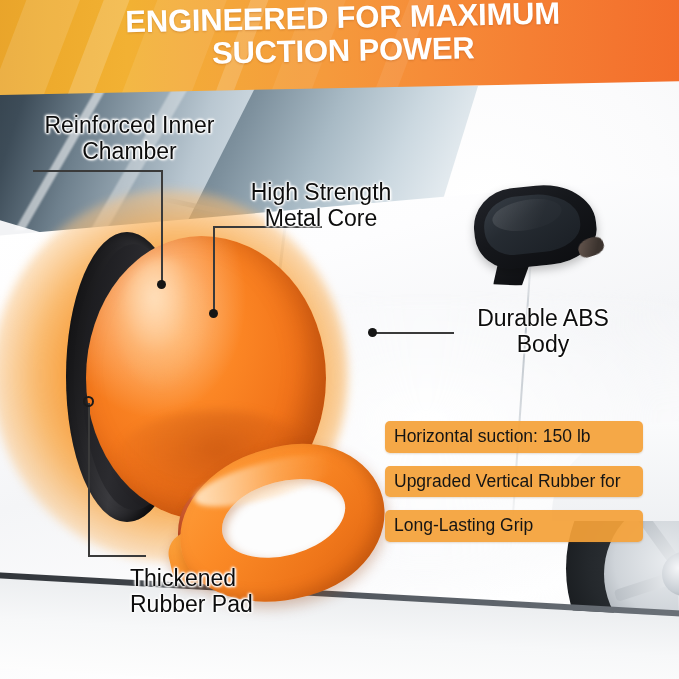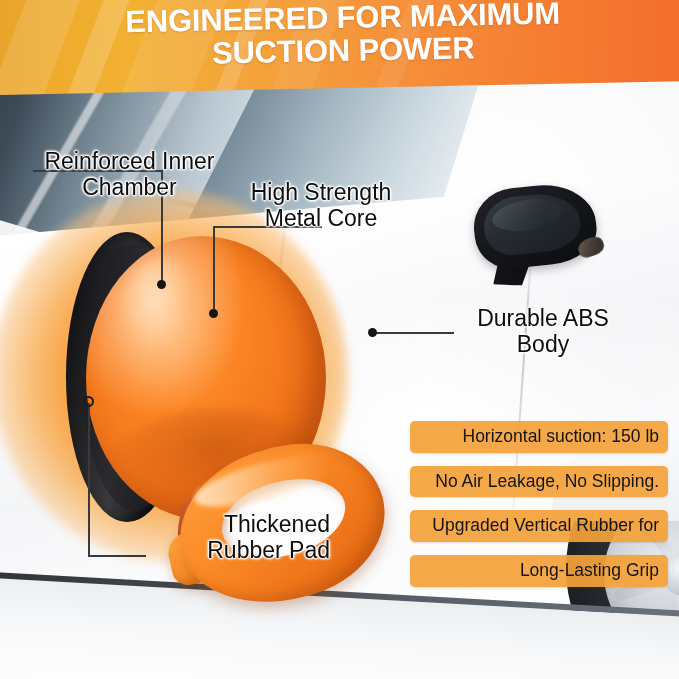--- a/index.html
+++ b/index.html
@@ -455,24 +455,24 @@
     position: absolute;
     color: #0d0d0d;
     font-size: 23px;
     line-height: 1.12;
     font-weight: normal;
     white-space: pre-line;
     text-shadow:
        1px 0 2px #fff, -1px 0 2px #fff, 0 1px 2px #fff, 0 -1px 2px #fff,
        1px 1px 3px #fff, -1px -1px 3px #fff;
   }
-  .co-inner-chamber { left: 22px;  top: 113px; width: 215px; text-align: center; margin-top: 36px; }
+  .co-inner-chamber { left: 22px;  top: 113px; width: 215px; text-align: center; }
   .co-metal-core    { left: 236px; top: 180px; width: 170px; text-align: center; }
   .co-abs-body      { left: 458px; top: 306px; width: 170px; text-align: center; }
-  .co-rubber-pad    { left: 130px; top: 512px; width: 200px; text-align: right; }
+  .co-rubber-pad    { left: 130px; top: 566px; width: 200px; text-align: left; }
 
   
   .leader {
     position: absolute;
     background: #3a3a3a;
     pointer-events: none;
   }
   .dot {
     position: absolute;
     width: 9px;
@@ -505,24 +505,23 @@
   .dot-ab  { left: 368px; top: 328px; }
 
   
   .ld-rp-h { left: 88px;  top: 555px; width: 58px;  height: 1.6px; }
   .ld-rp-v { left: 88px;  top: 403px; width: 1.6px; height: 153px; }
   .dot-rp  { left: 83px;  top: 396px; }
 
   
   .feature-list {
     position: absolute;
-    left: 410px;
+    left: 385px;
     top: 421px;
     width: 258px;
-    text-align: right;
   }
   .feature-box {
     position: relative;
     margin-bottom: 13px;
     padding: 5px 9px 6px 9px;
     background: rgba(244,161,57,0.93);
     border-radius: 5px;
     color: #141414;
     font-size: 17.5px;
     line-height: 1.18;
@@ -624,18 +623,17 @@
 Metal Core</div>
 
   <div class="callout co-abs-body">Durable ABS
 Body</div>
 
   <div class="callout co-rubber-pad">Thickened
 Rubber Pad</div>
 
   <div class="feature-list">
     <div class="feature-box">Horizontal suction: 150 lb</div>
-    <div class="feature-box">No Air Leakage, No Slipping.</div>
     <div class="feature-box">Upgraded Vertical Rubber for</div>
     <div class="feature-box">Long-Lasting Grip</div>
   </div>
 
 </div>
 
 </body></html>

